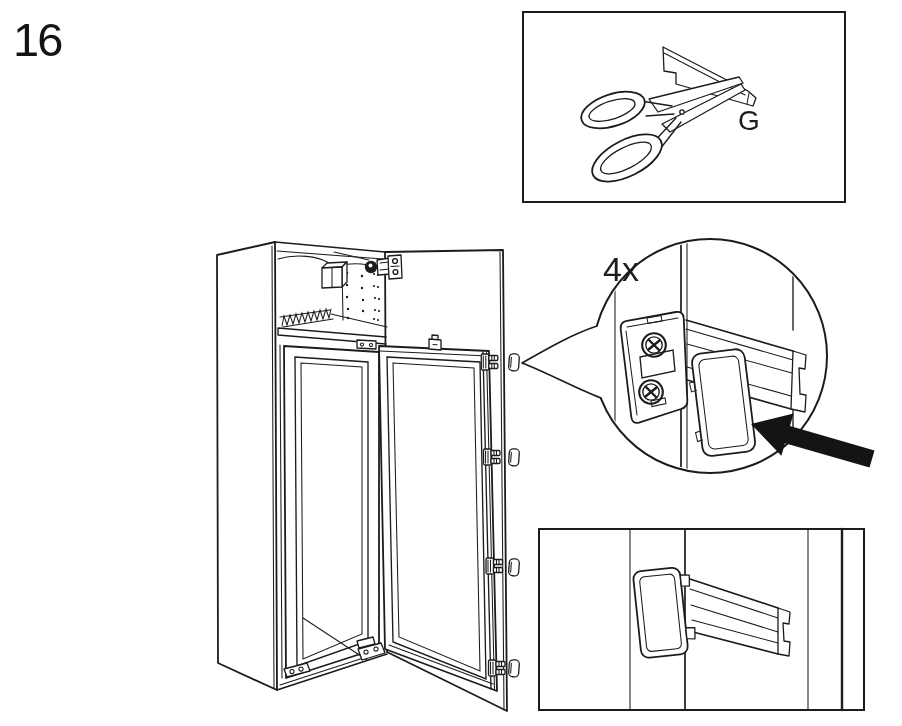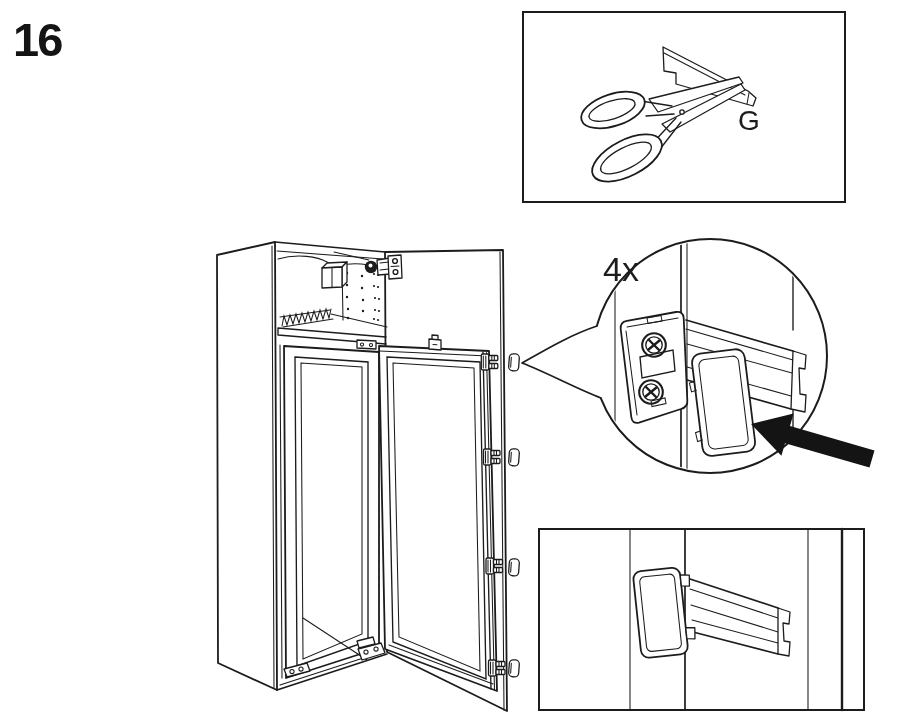--- a/index.html
+++ b/index.html
@@ -1,18 +1,18 @@
 <!DOCTYPE html>
 <html style="--line: #1c1c1c; --arrow: #141414; --fill-white: #ffffff;"><head>
 <meta charset="utf-8">
 <style>
   html,body{margin:0;padding:0;background:#fff;}
   .page{position:relative;width:902px;height:726px;background:var(--fill-white,#fff);overflow:hidden;
         font-family:"Liberation Sans",sans-serif;}
-  .step{position:absolute;left:13px;top:12px;font-weight:700;font-size:47px;
+  .step{position:absolute;left:13px;top:12px;font-weight:400;font-size:47px;
         letter-spacing:-2px;color:#141414;}
   svg{position:absolute;left:0;top:0;}
   svg text{fill:#1c1c1c;font-family:"Liberation Sans",sans-serif;}
   .o {fill:#fff;stroke:var(--line,#1c1c1c);stroke-width:1.8;stroke-linejoin:round;}
   .w {fill:#fff;stroke:var(--line,#1c1c1c);stroke-width:1.3;stroke-linejoin:round;}
   .l {fill:none;stroke:var(--line,#1c1c1c);stroke-width:1.7;stroke-linecap:round;stroke-linejoin:round;}
   .m {fill:none;stroke:var(--line,#1c1c1c);stroke-width:1.35;stroke-linecap:round;}
   .t {fill:none;stroke:var(--line,#1c1c1c);stroke-width:1.05;stroke-linecap:round;}
   .f {fill:var(--line,#1c1c1c);stroke:none;}
   .bx{fill:#fff;stroke:var(--line,#1c1c1c);stroke-width:2;}

